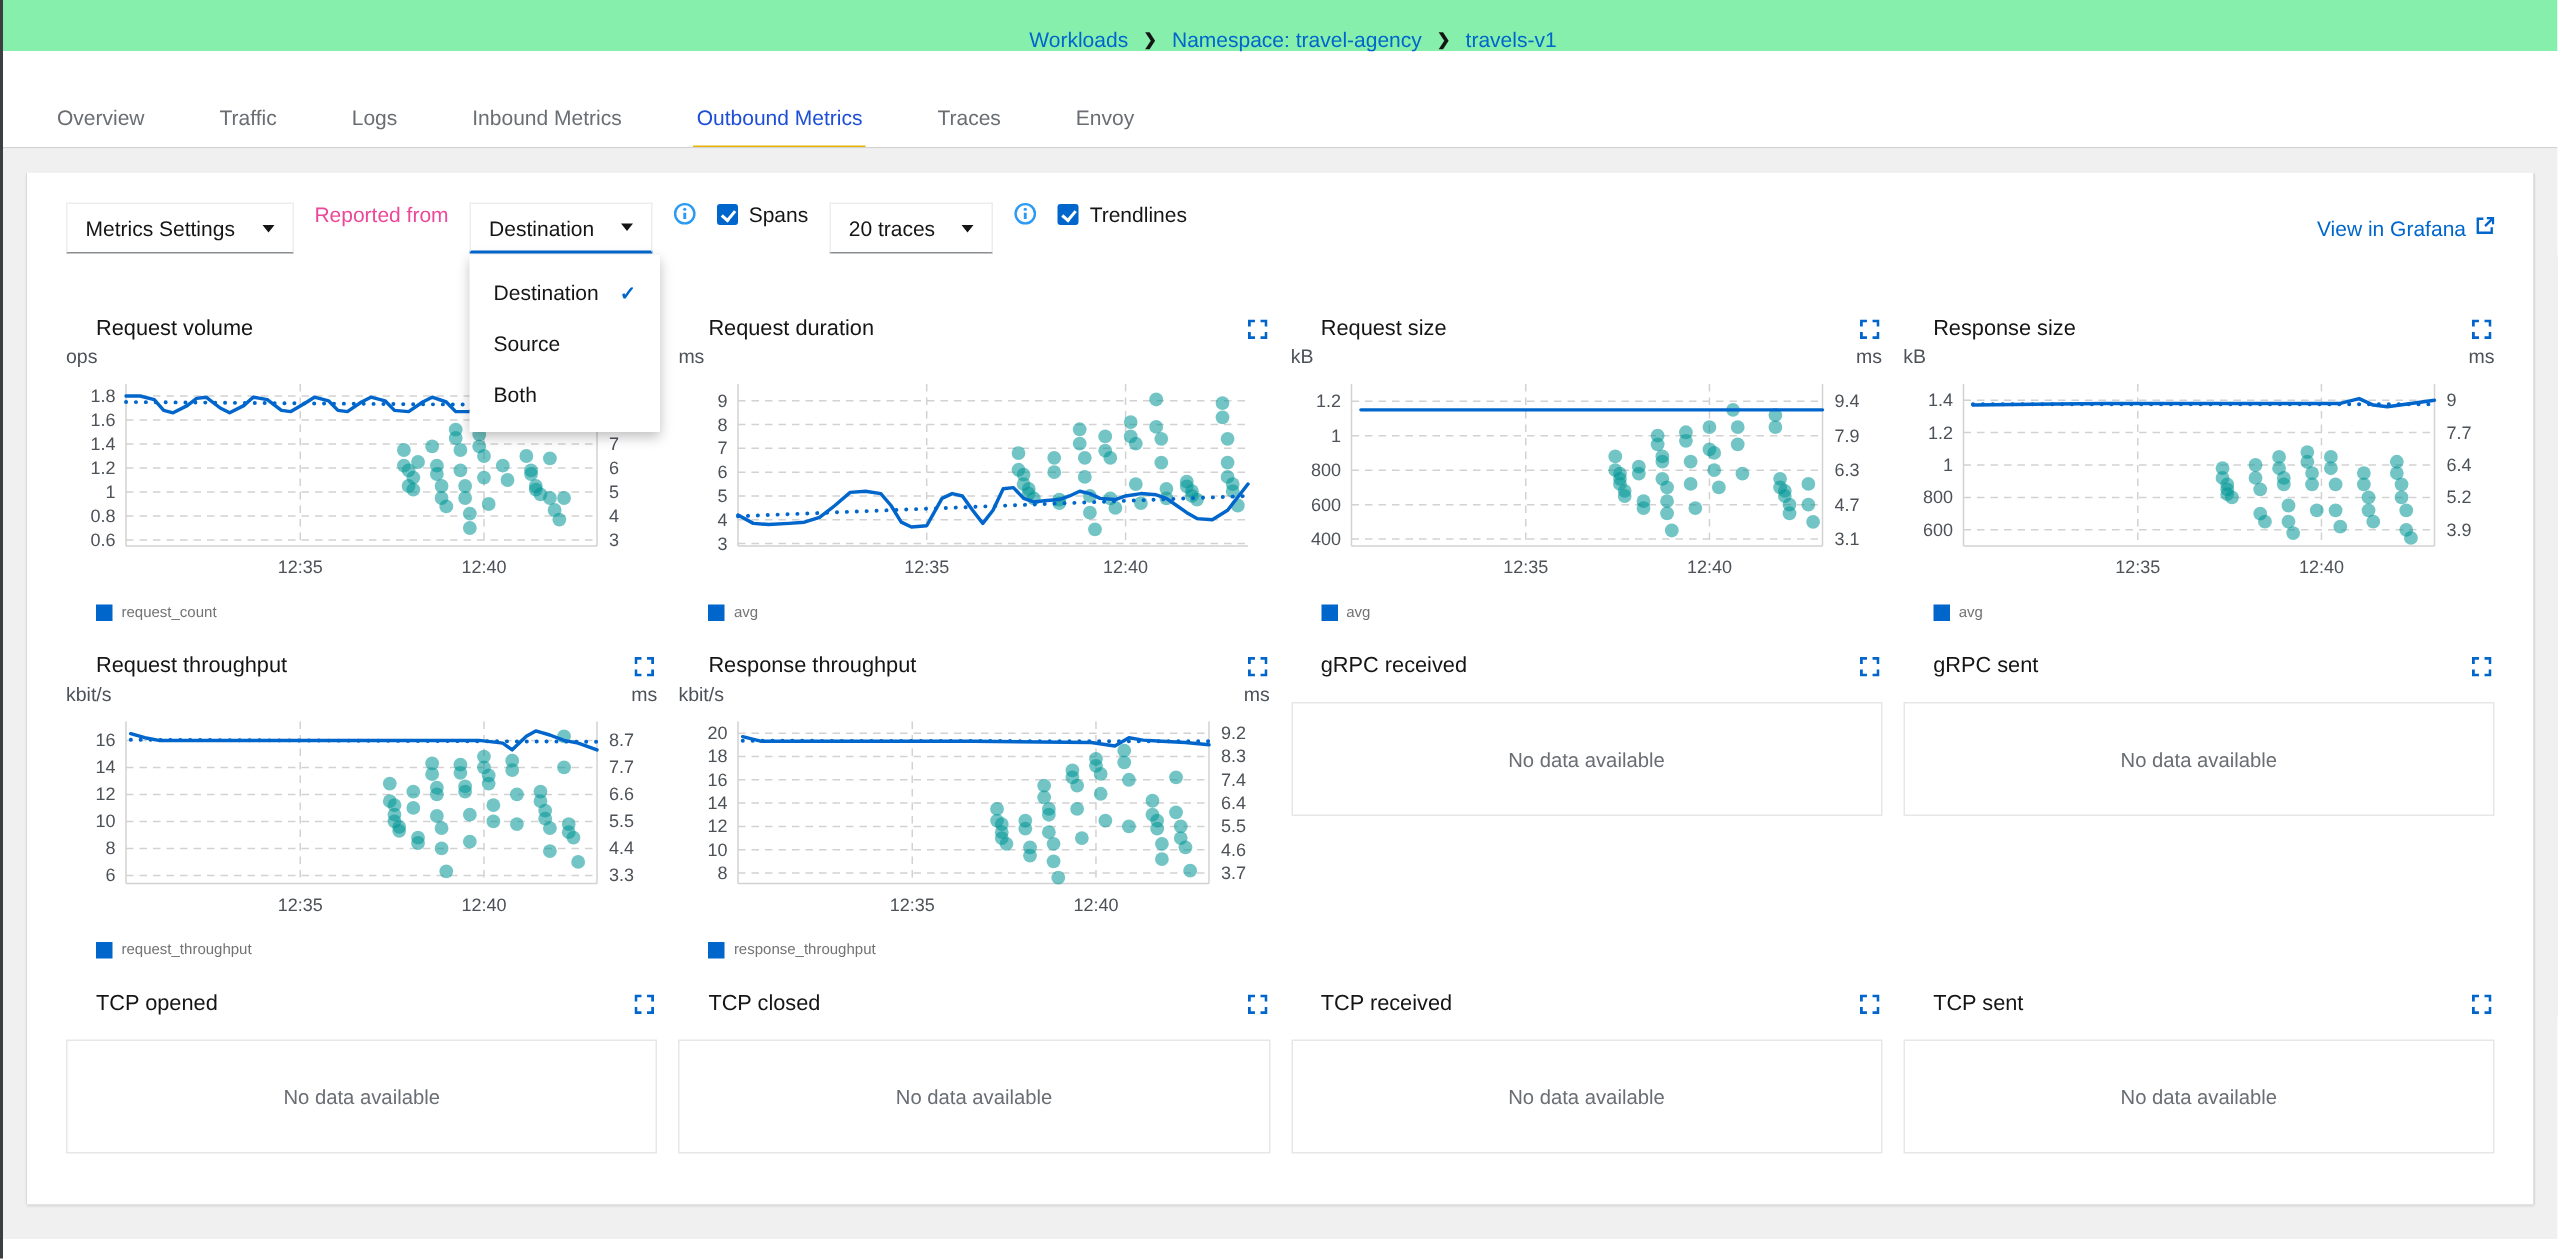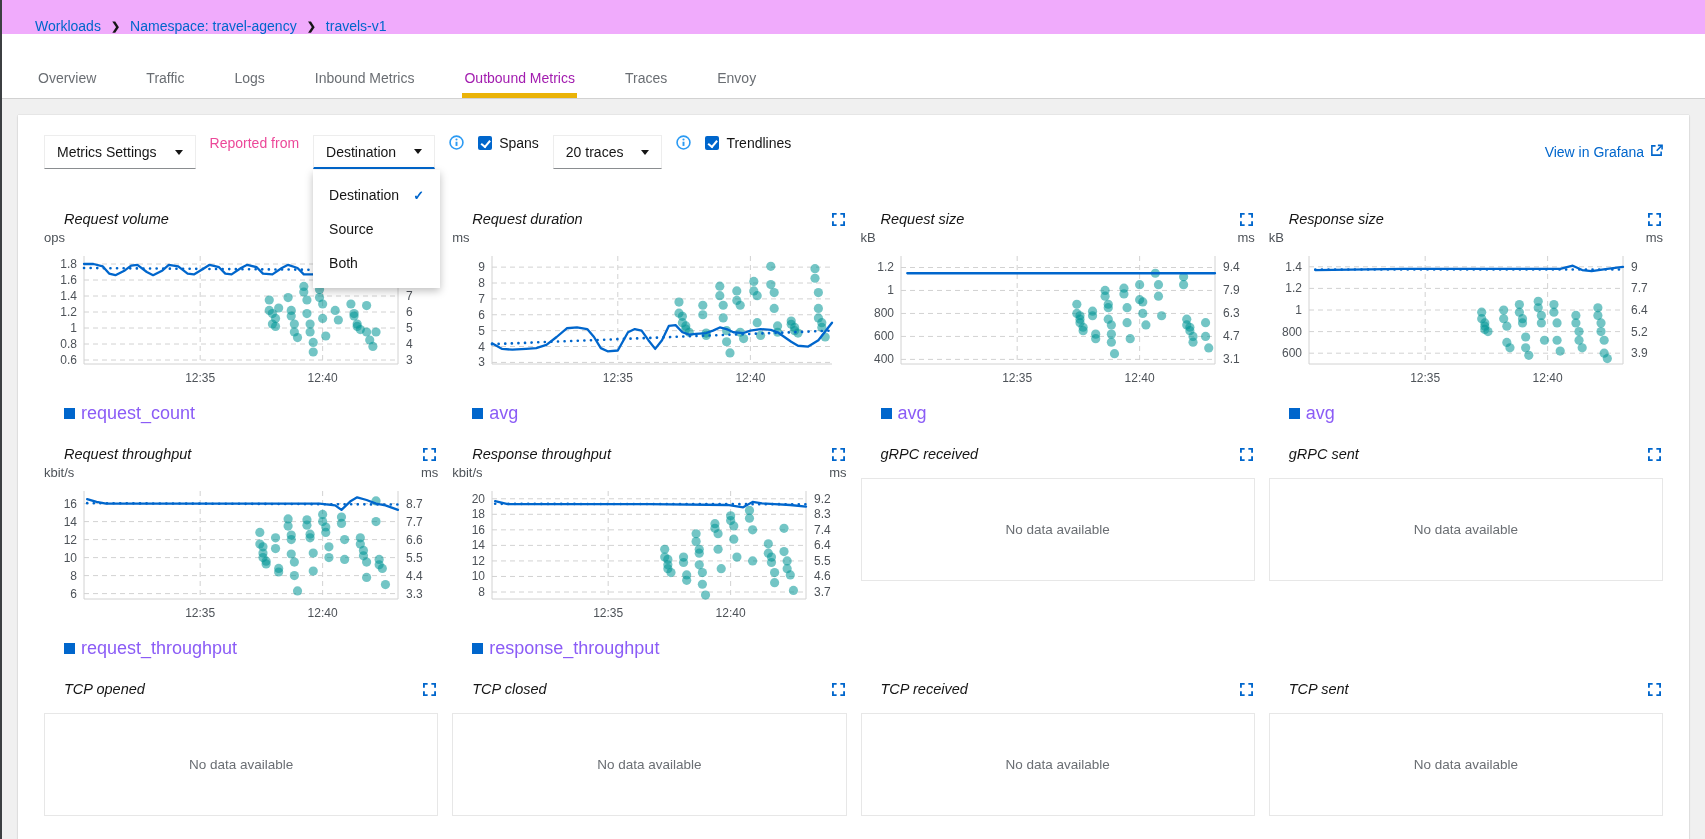--- a/index.html
+++ b/index.html
@@ -9,22 +9,22 @@
     font-size: 14px;
     color: #151515;
     background: #fff;
     border-left: 2px solid #3c3f42;
     overflow-x: hidden;
   }
   a { text-decoration: none; }
 
   
   .page-header {
-    display: flex; justify-content: flex-start; align-items: flex-start;
-    padding: 12px 16px 0 33px; background: #f0abfc;
+    display: flex; justify-content: center; align-items: flex-start;
+    padding: 12px 16px 0 33px; background: #86efac;
   }
   .breadcrumb { display: flex; align-items: center; gap: 10px; padding-top: 6px; }
   .breadcrumb a { color: #0066cc; }
   .crumb-sep { color: #151515; font-size: 11px; font-weight: 700; }
   .top-controls { display: flex; align-items: flex-start; gap: 10px; }
   .pf-select {
     display: inline-flex; align-items: center; gap: 18px;
     background: #fff; padding: 7px 12px; cursor: pointer;
     border: 1px solid #ededed; border-bottom: 1px solid #8a8d90;
     min-height: 34px; white-space: nowrap;
@@ -38,21 +38,21 @@
     width: 44px; height: 35px; background: #0066cc; border: none; border-radius: 3px;
     display: inline-flex; align-items: center; justify-content: center; cursor: pointer;
   }
 
   
   .tabs {
     display: flex; gap: 46px; padding: 0 0 0 34px; margin-top: 26px;
     border-bottom: 1px solid #d2d2d2; background: #fff;
   }
   .tab { padding: 10px 2px 12px; color: #6a6e73; cursor: pointer; }
-  .tab.active { color: #a21caf; border-bottom: 5px solid #eab308; padding-bottom: 6px; }
+  .tab.active { color: #1d4ed8; border-bottom: 1px solid #eab308; padding-bottom: 6px; }
 
   
   .content { background: #f0f0f0; padding: 16px; min-height: calc(100vh - 112px); }
   .card {
     background: #fff; box-shadow: 0 1px 2px rgba(3,3,3,.12), 0 0 1px rgba(3,3,3,.2);
     padding: 20px 26px 34px; position: relative;
   }
 
   
   .toolbar { display: flex; align-items: center; justify-content: space-between; }
@@ -86,32 +86,32 @@
   
   .charts-grid {
     display: grid; grid-template-columns: repeat(4, 1fr);
     column-gap: 14px; row-gap: 20px; margin-top: 40px; align-items: start;
   }
   .panel { min-width: 0; }
   .panel-head {
     display: flex; justify-content: space-between; align-items: center;
     padding-left: 20px; min-height: 20px;
   }
-  .panel-title { font-size: 14.5px; color: #151515; font-style: italic; }
+  .panel-title { font-size: 14.5px; color: #151515; }
   .expand-btn { background: none; border: none; cursor: pointer; padding: 2px; line-height: 0; }
   .units-row {
     display: flex; justify-content: space-between;
     font-size: 13px; color: #4d5258; margin-top: 1px; min-height: 16px;
   }
   .plot-wrap { width: 100%; }
   .legend { display: flex; align-items: center; gap: 6px; margin: 4px 0 0 20px; cursor: pointer; }
   .legend-swatch { width: 11px; height: 11px; background: #0066cc; display: inline-block; }
-  .legend-label { font-size: 18px; color: #8b5cf6; text-align: center; }
+  .legend-label { font-size: 10px; color: #737373; text-align: center; }
   .nodata-box {
-    margin-top: 14px; height: 103px; border: 1px solid #e7e7e7; background: #fff;
+    margin-top: 14px; height: 76px; border: 1px solid #e7e7e7; background: #fff;
     display: flex; align-items: center; justify-content: center;
     color: #6a6e73; font-size: 13.5px;
   }
 </style>
 </head>
 <body>
 
 <div class="page-header">
   <div class="breadcrumb">
     <a href="#">Workloads</a>

